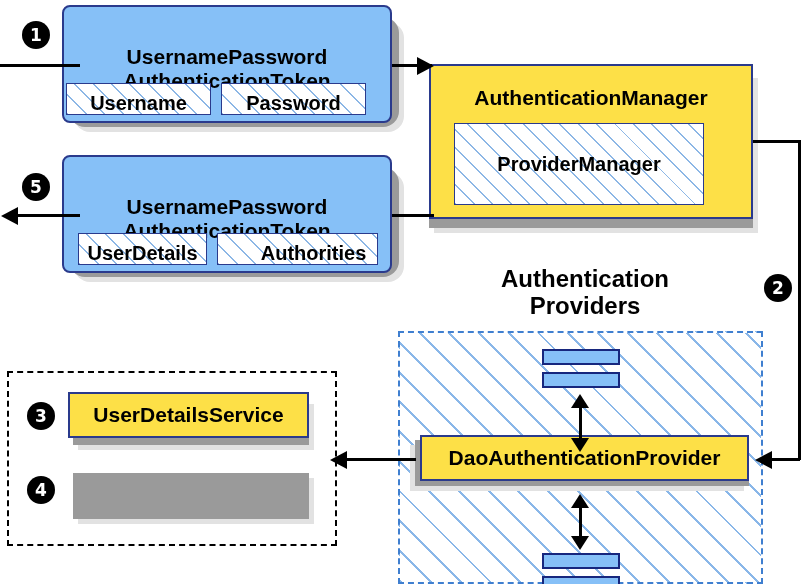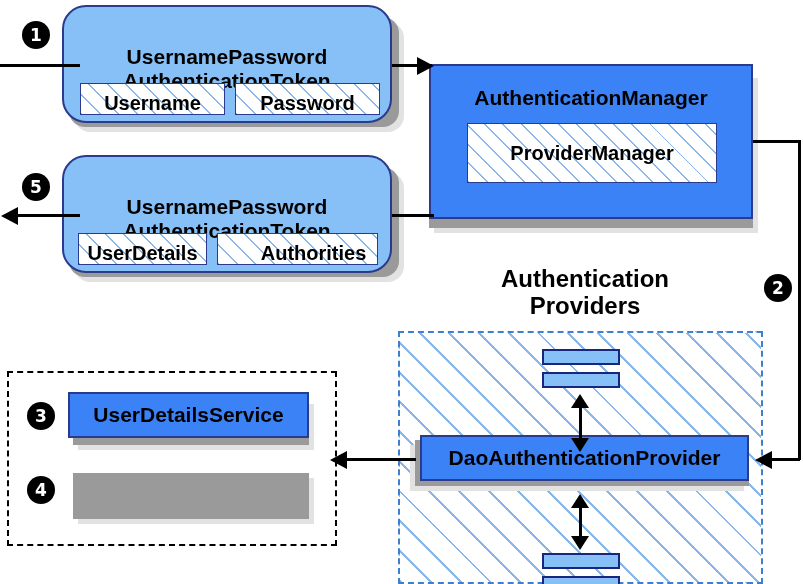--- a/index.html
+++ b/index.html
@@ -42,32 +42,32 @@
   }
 
   
   .shadow-dark{background:#9a9a9a;}
   .shadow-light{background:#e2e2e2;}
 
   
   .token-card{
     background:#86c0f7;
     border:2px solid #2a3a8c;
-    border-radius:24px;
+    border-radius:8px;
     box-sizing:border-box;
     z-index:20;
   }
   .token-card .title{
     font-size:21px;
     padding-top:9px;
   }
 
   
   .blue-rect{
-    background:#3b82f6;
+    background:#fde047;
     border:2px solid #2a3a8c;
     box-sizing:border-box;
     z-index:20;
   }
   .blue-rect .title{font-size:21px;}
 
   
   .hatch-white{
     background-color:#ffffff;
     background-image:repeating-linear-gradient(
@@ -149,40 +149,40 @@
 
   <div class="abs badge" style="left:22px; top:21px;">1</div>
 
   <div class="abs shadow-light" style="left:74px; top:22px; width:330px; height:110px; border-radius:16px;"></div>
   <div class="abs shadow-dark" style="left:69px; top:17px; width:330px; height:110px; border-radius:16px;"></div>
 
   <div class="abs token-card flexcenter" style="left:62px; top:5px; width:330px; height:118px; flex-direction:column;">
     <div class="lbl title" style="width:100%;">UsernamePassword
 AuthenticationToken</div>
 
-    <div class="abs" style="left:16px; top:76px; width:300px; height:32px; display:flex; gap:10px;">
+    <div class="abs" style="left:2px; top:76px; width:300px; height:32px; display:flex; gap:10px;">
       <div class="hatch-white flexcenter" style="flex:1 1 0; height:32px;">
         <span class="lbl title">Username</span>
       </div>
       <div class="hatch-white flexcenter" style="flex:1 1 0; height:32px;">
         <span class="lbl title">Password</span>
       </div>
     </div>
   </div>
 
   <div class="abs hline" style="left:392px; top:64px; width:40px;"></div>
   <div class="abs arrow arrow-right" style="left:417px; top:57px;"></div>
 
   <div class="abs shadow-light" style="left:434px; top:78px; width:324px; height:155px;"></div>
   <div class="abs shadow-dark" style="left:429px; top:73px; width:324px; height:155px;"></div>
 
   <div class="abs blue-rect" style="left:429px; top:64px; width:324px; height:155px;">
     <div class="lbl title" style="padding-top:20px;">AuthenticationManager</div>
 
-    <div class="abs hatch-white flexcenter" style="left:36px; top:57px; width:250px; height:60px;">
+    <div class="abs hatch-white flexcenter" style="left:23px; top:57px; width:250px; height:82px;">
       <span class="lbl title">ProviderManager</span>
     </div>
   </div>
 
   <div class="abs hline" style="left:392px; top:214px; width:42px;"></div>
 
   <div class="abs shadow-light" style="left:74px; top:172px; width:330px; height:110px; border-radius:16px;"></div>
   <div class="abs shadow-dark" style="left:69px; top:167px; width:330px; height:110px; border-radius:16px;"></div>
 
   <div class="abs token-card flexcenter" style="left:62px; top:155px; width:330px; height:118px; flex-direction:column;">

